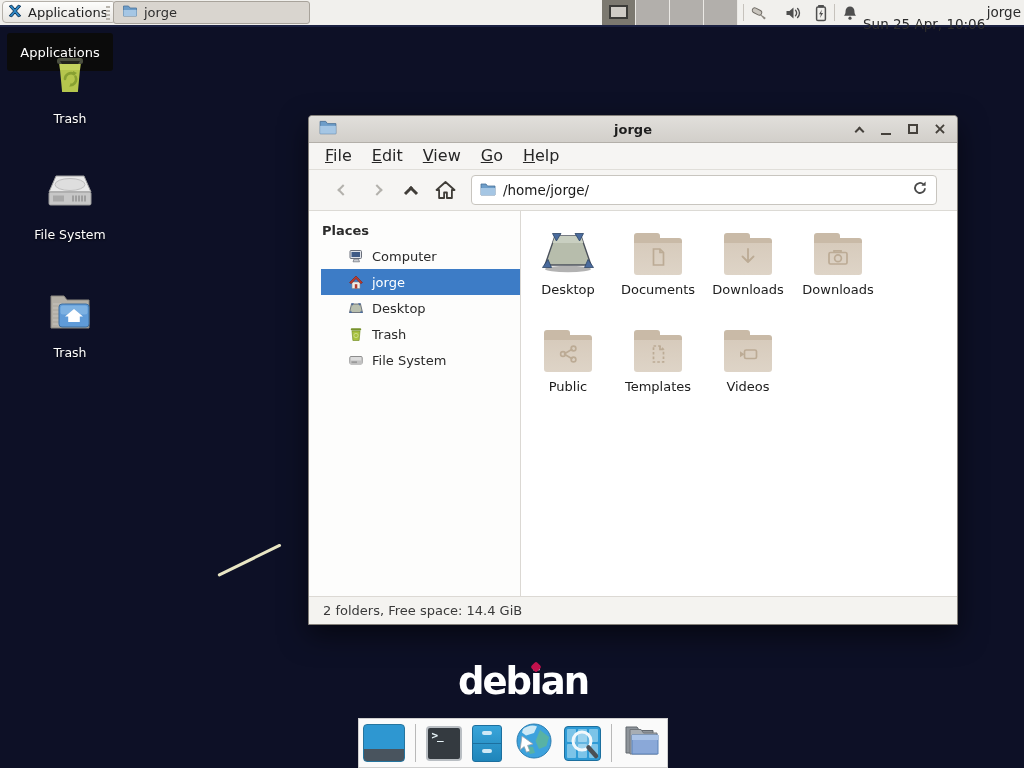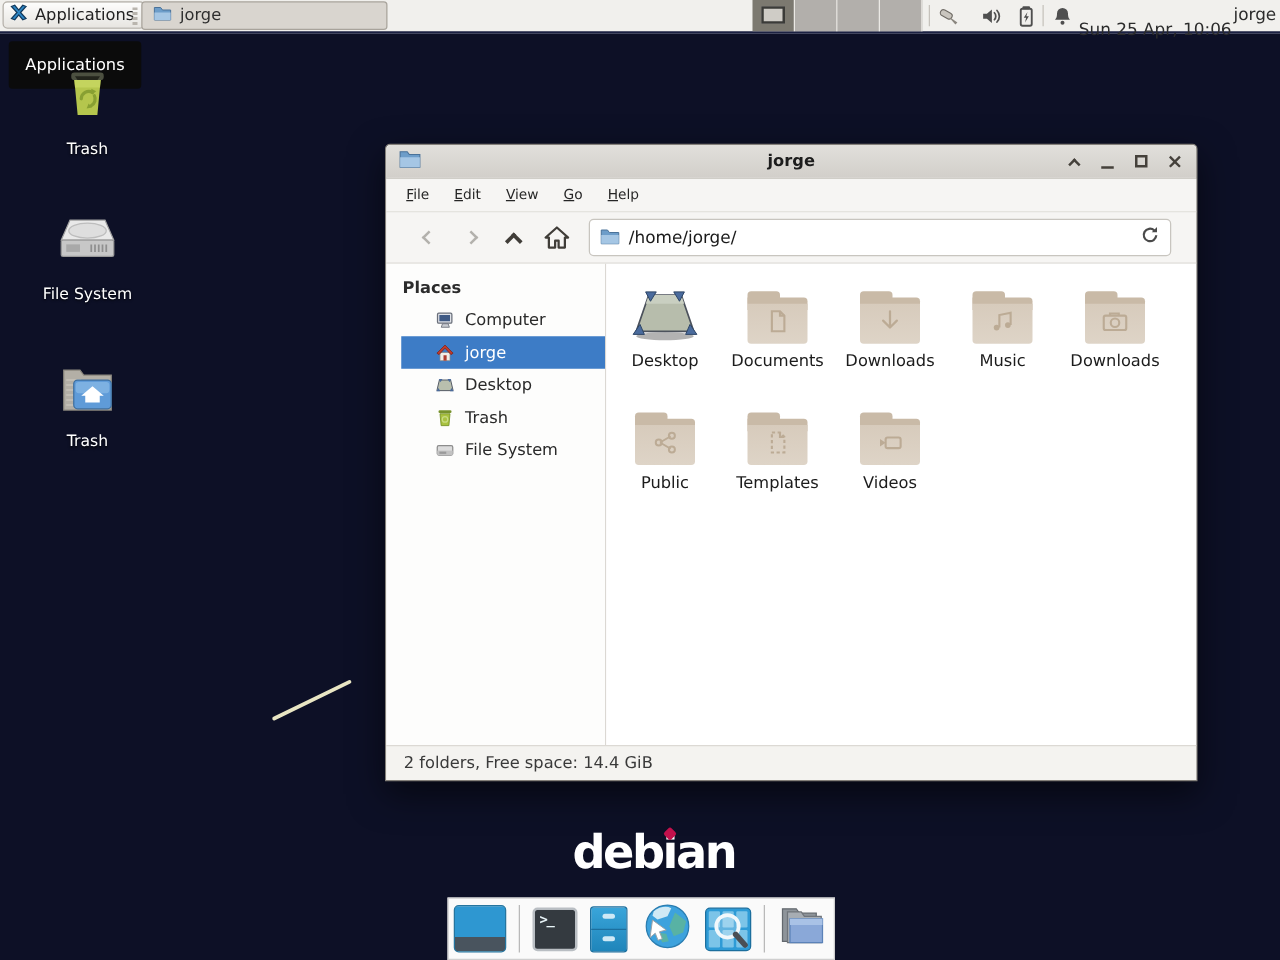--- a/index.html
+++ b/index.html
@@ -57,34 +57,34 @@
   .win-controls { margin-left:auto; display:flex; align-items:center; gap:13px; z-index:1; }
   .wc { width:14px; height:14px; display:flex; align-items:center; justify-content:center; color:#45413b; }
   .chev { display:inline-block; width:8px; height:8px; }
   .chev.up-sm { border-top:2.5px solid #45413b; border-right:2.5px solid #45413b; transform:rotate(-45deg); width:7px; height:7px; margin-top:4px; }
   .glyph-min { width:10px; border-bottom:2.5px solid #45413b; height:11px; }
   .glyph-max { width:10px; height:10px; border:2px solid #45413b; }
   .glyph-close { font-size:16px; font-weight:bold; line-height:14px; }
 
   .menubar { height:27px; background:#f6f5f3; border-bottom:1px solid #e0ded9; display:flex; align-items:center;
              padding-left:6px; }
-  .menu-item { padding:0 10px; font-size:11px; color:#262626; line-height:26px; }
+  .menu-item { padding:0 10px; font-size:16px; color:#262626; line-height:26px; }
 
   .toolbar { height:41px; background:#f6f5f3; border-bottom:1px solid #dcdad5; display:flex; align-items:center;
              padding:0 20px; }
   .nav-btn { width:28px; height:28px; display:flex; align-items:center; justify-content:center; margin-right:6px; }
   .chev.left  { border-left:2.5px solid #b3b1ac; border-bottom:2.5px solid #b3b1ac; transform:rotate(45deg); }
   .chev.right { border-left:2.5px solid #b3b1ac; border-bottom:2.5px solid #b3b1ac; transform:rotate(-135deg); }
   .chev.up    { border-top:3px solid #403d38; border-right:3px solid #403d38; transform:rotate(-45deg); width:10px; height:10px; margin-top:5px; }
   .pathbar { margin-left:6px; flex:1; height:30px; background:#fff; border:1px solid #c8c5bf; border-radius:4px;
              display:flex; align-items:center; padding:0 8px; gap:7px; }
   .pathbar .path-text { flex:1; font-size:13.5px; color:#1a1a1a; }
 
   .win-body { flex:1; display:flex; min-height:0; }
-  .sidebar { width:176px; background:#fdfdfc; border-right:1px solid #dbd8d3; padding-top:7px; }
+  .sidebar { width:212px; background:#fdfdfc; border-right:1px solid #dbd8d3; padding-top:7px; }
   .side-header { font-size:13px; font-weight:bold; color:#2c2c2c; padding:5px 0 5px 13px; }
   .side-item { height:26px; display:flex; align-items:center; gap:8px; padding-left:27px; font-size:13px; color:#2a2a2a;margin-left:12px; }
   .side-item.selected { background:#3d7cc6; color:#fff; }
   .side-item svg { flex:0 0 auto; }
 
   .main { flex:1; background:#fff; padding:12px 0 0 2px; display:flex; flex-wrap:wrap; align-content:flex-start; }
   .file { width:90px; height:97px; display:flex; flex-direction:column; align-items:center; }
   .file .icon-wrap { height:52px; display:flex; align-items:flex-end; }
   .file .lbl { margin-top:7px; font-size:13px; color:#1c1c1c; }
 
@@ -403,35 +403,20 @@
                 <span class="shoulder"></span>
                 <span class="body"></span>
               <svg class="glyph" width="22" height="22" viewBox="0 0 22 22">
                   <path d="M11 3v12M5.5 10.5 11 16l5.5-5.5" fill="none" stroke="#bcab95" stroke-width="1.8" stroke-linecap="round" stroke-linejoin="round"></path>
                 </svg>
             </span>
           </span>
           <span class="lbl">Downloads</span>
         </div>
 
-        <div class="file">
-          <span class="icon-wrap">
-            <span class="folder">
-                <span class="tab"></span>
-                <span class="shoulder"></span>
-                <span class="body"></span>
-              <svg class="glyph" width="22" height="22" viewBox="0 0 22 22">
-                  <path d="M8.5 16V6l9-1.8V14" fill="none" stroke="#bcab95" stroke-width="1.7"></path>
-                  <circle cx="6.3" cy="16" r="2.3" fill="#bcab95"></circle>
-                  <circle cx="15.3" cy="14" r="2.3" fill="#bcab95"></circle>
-                </svg>
-            </span>
-          </span>
-          <span class="lbl">Music</span>
-        </div>
 
         <div class="file">
           <span class="icon-wrap">
             <span class="folder">
                 <span class="tab"></span>
                 <span class="shoulder"></span>
                 <span class="body"></span>
               <svg class="glyph" width="24" height="22" viewBox="0 0 24 22">
                   <path d="M8 6.5V4.8h7v1.7" fill="none" stroke="#bcab95" stroke-width="1.7"></path>
                   <rect x="3" y="6.5" width="18" height="11.5" rx="1.5" fill="none" stroke="#bcab95" stroke-width="1.7"></rect>

